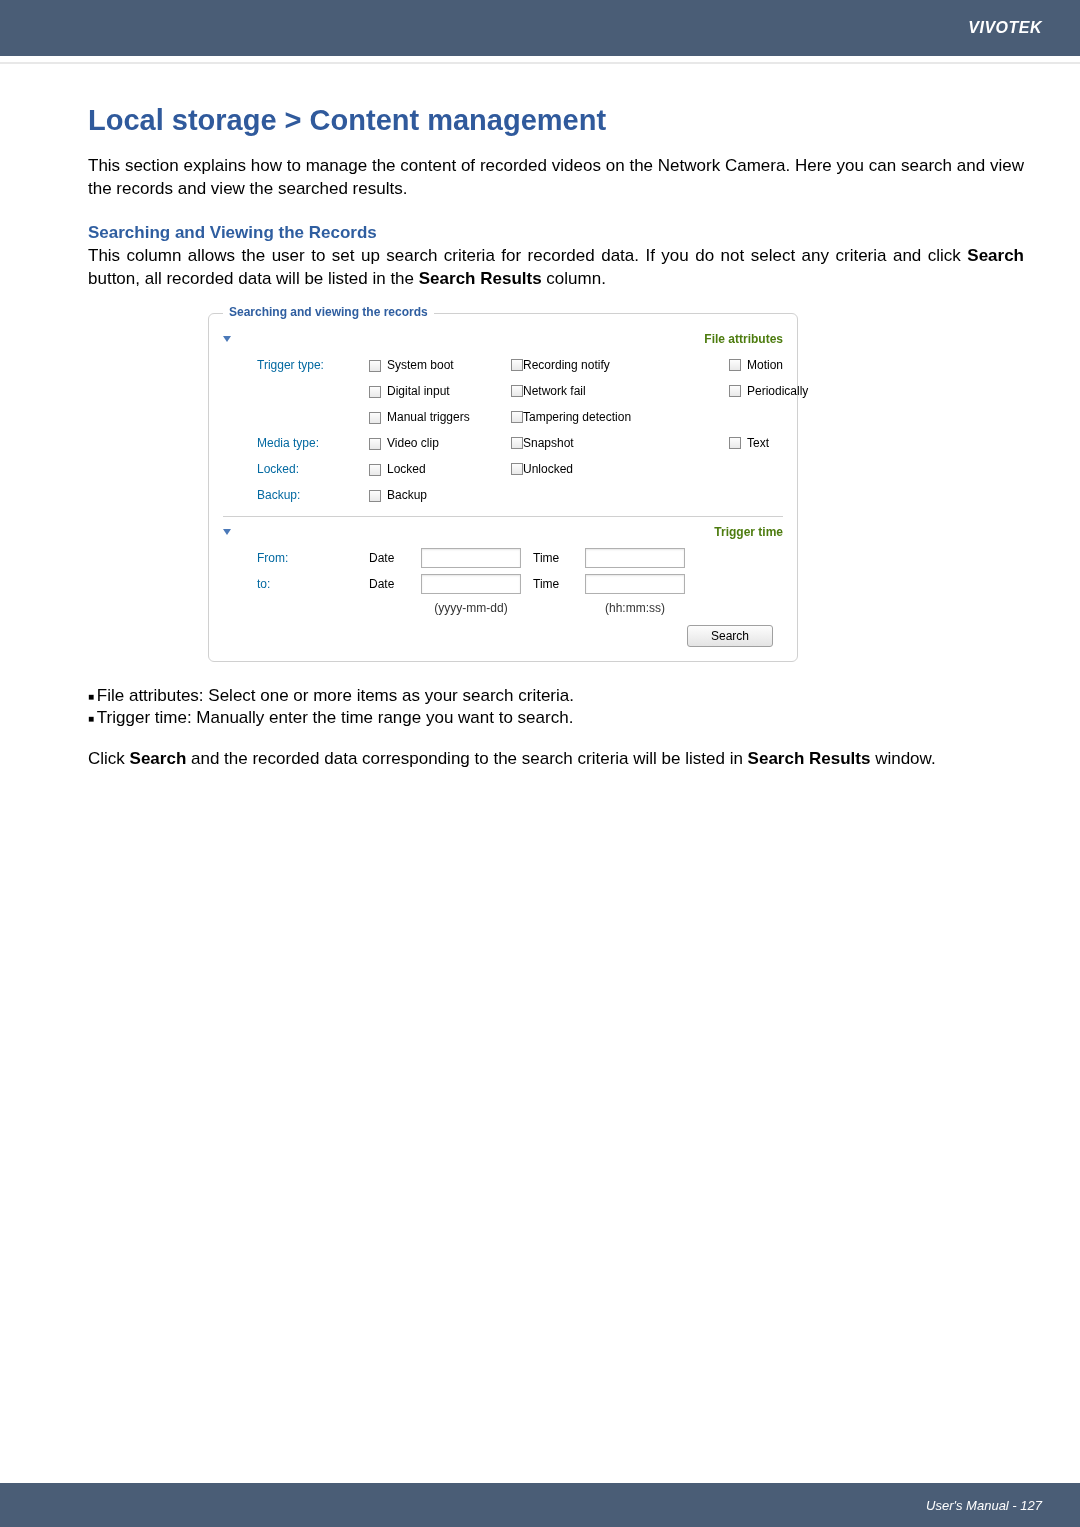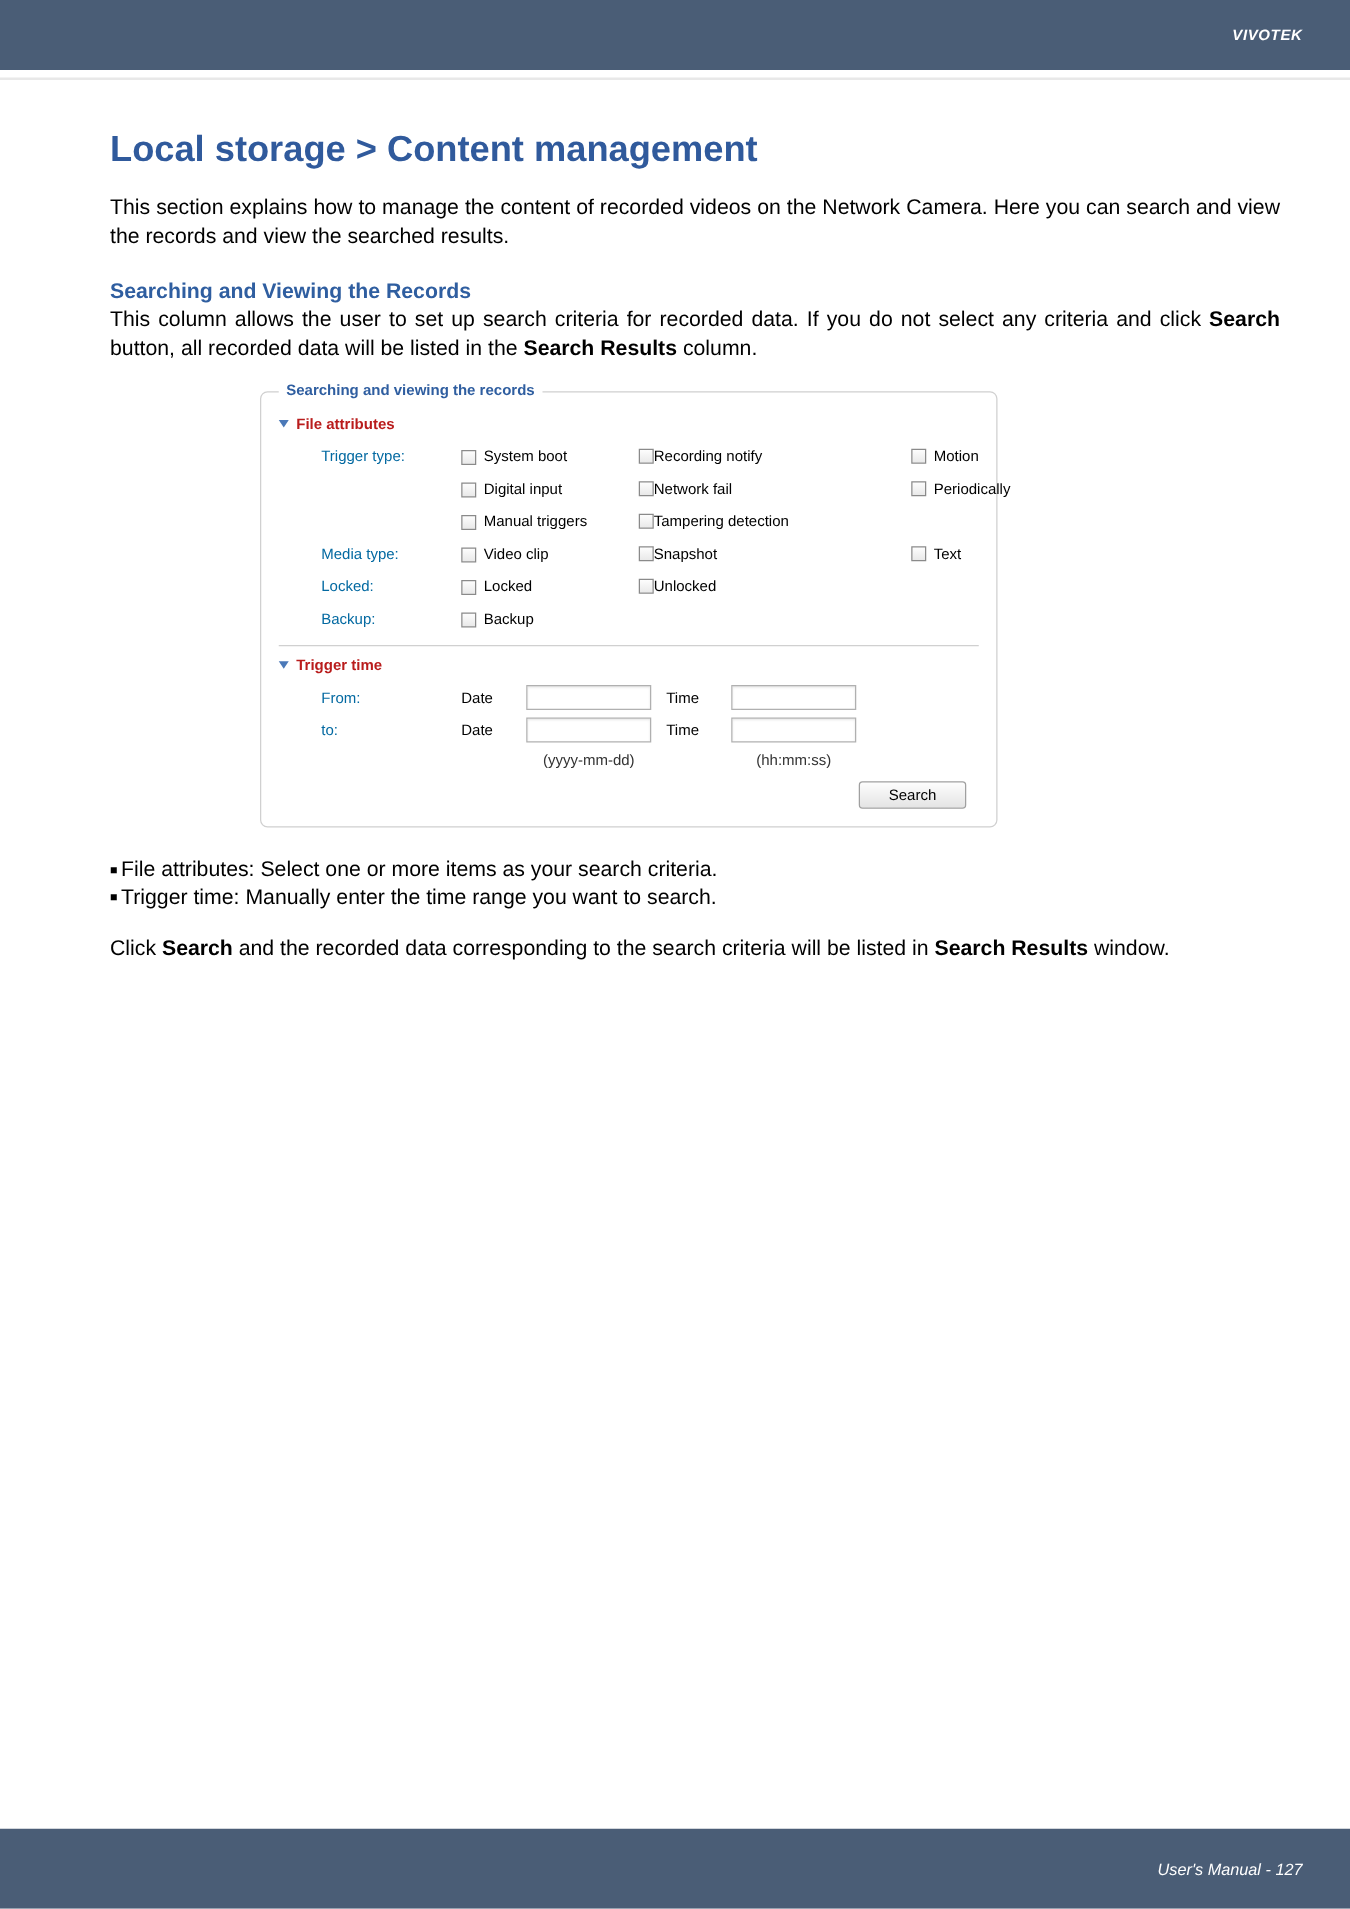--- a/index.html
+++ b/index.html
@@ -19,21 +19,21 @@
     background: #4a5d76;
     display: flex;
     align-items: center;
     justify-content: flex-end;
     padding-right: 38px;
   }
   .header-brand {
     color: #fff;
     font-style: italic;
     font-weight: bold;
-    font-size: 12px;
+    font-size: 16px;
     letter-spacing: 0.5px;
   }
   .header-underline {
     width: 100%;
     height: 2px;
     background: #e8e8e8;
     margin-top: 6px;
   }
   .content {
     padding: 40px 56px 0 88px;
@@ -71,26 +71,27 @@
   .records-legend {
     position: absolute;
     top: -9px;
     left: 14px;
     background: #fff;
     padding: 0 6px;
     color: #2f5ea0;
     font-weight: bold;
   }
   .section-head {
-    color: #b91c1c;
+    color: #4d7c0f;
     font-weight: bold;
     display: flex;
     align-items: center;
     gap: 6px;
     margin: 8px 0 6px 0;
+    justify-content: space-between;
   }
   .chevron {
     display: inline-block;
     width: 0; height: 0;
     border-left: 4px solid transparent;
     border-right: 4px solid transparent;
     border-top: 6px solid #4b79b8;
   }
   .form-row {
     display: flex;
@@ -162,21 +163,21 @@
     font-size: 10px;
     vertical-align: middle;
   }
   ul.simple li { margin-bottom: 2px; }
 
   .footer {
     position: absolute;
     bottom: 0;
     left: 0;
     width: 100%;
-    height: 64px;
+    height: 44px;
     background: #4a5d76;
     display: flex;
     align-items: center;
     justify-content: flex-end;
     padding-right: 38px;
   }
   .footer-text {
     color: #fff;
     font-style: italic;
     font-size: 13px;

